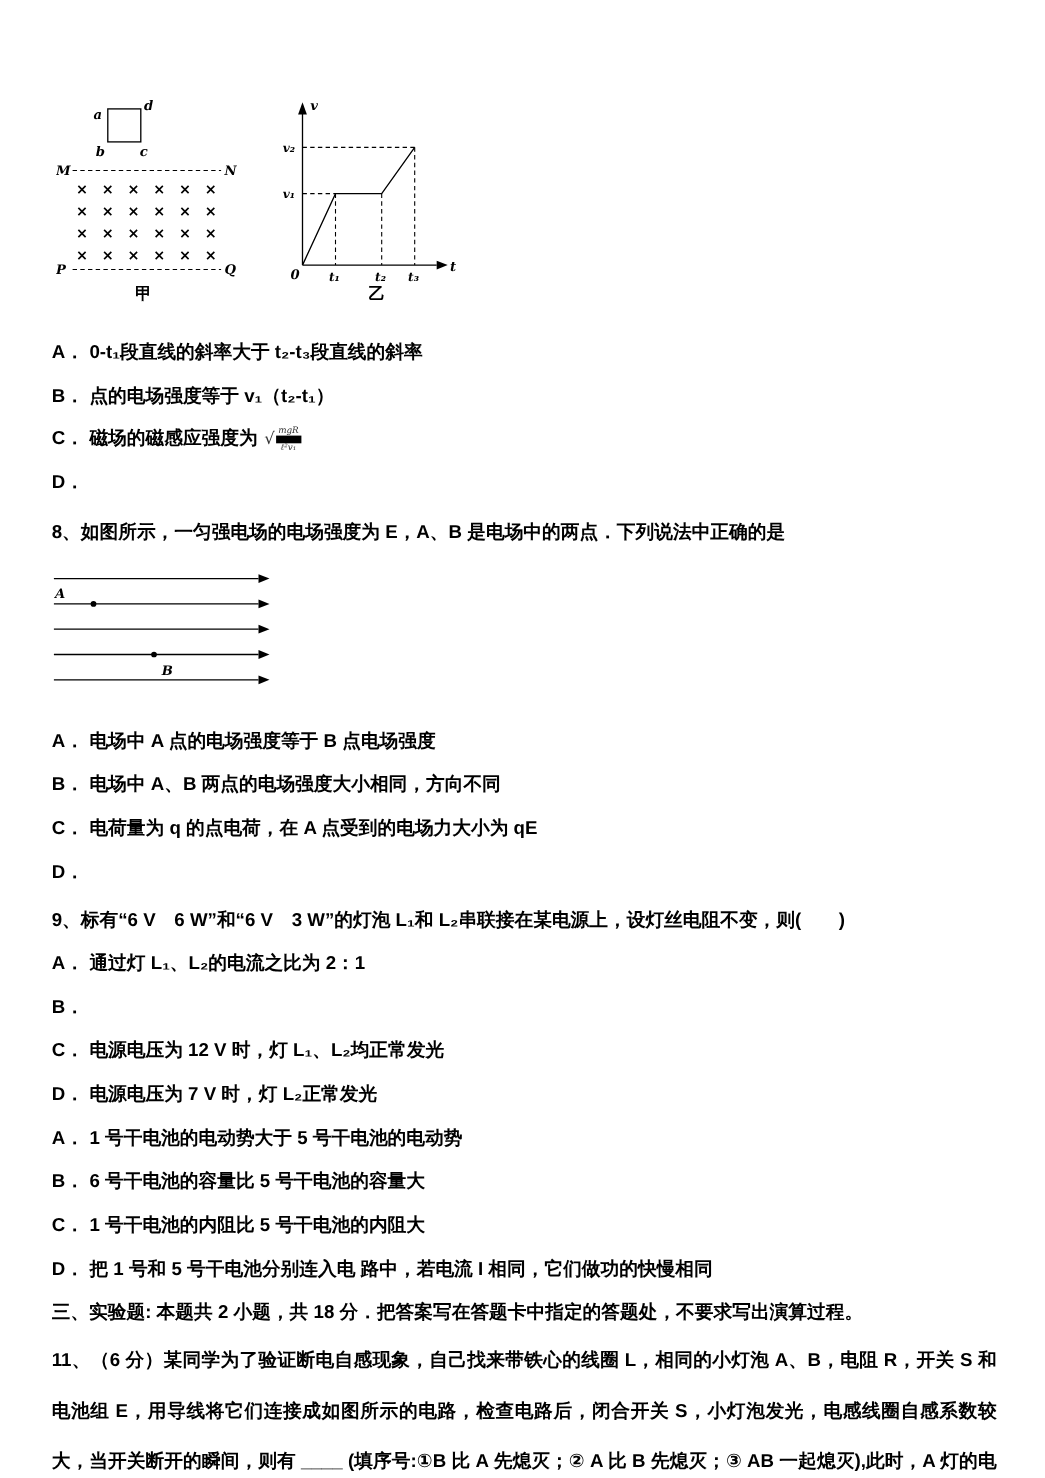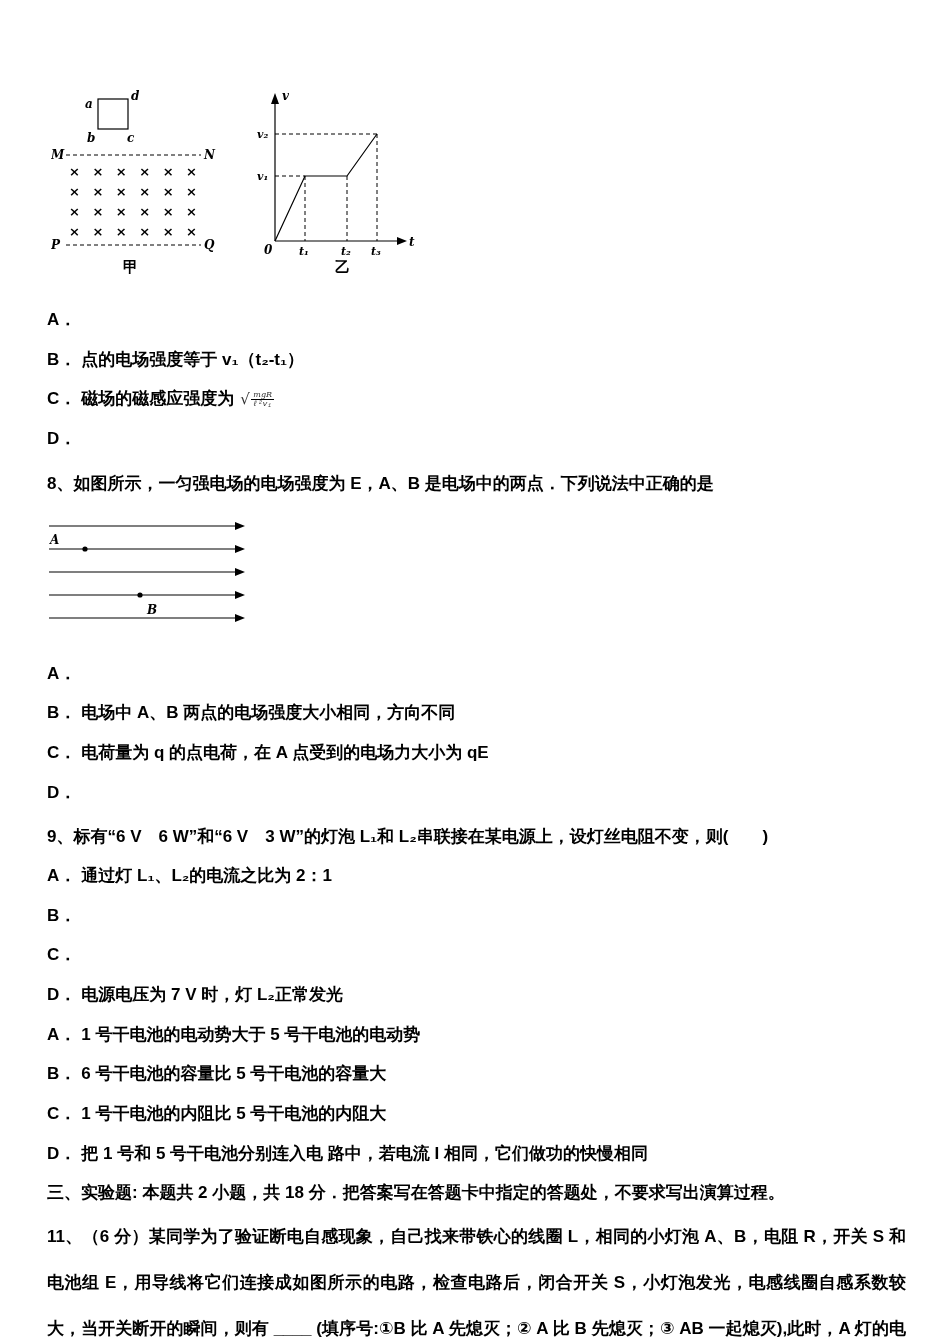--- a/index.html
+++ b/index.html
@@ -34,22 +34,22 @@
   .stem { margin:20px 0 14px 0; }
 
   .formula {
     display:inline-flex; align-items:center;
     font-size:8px; line-height:1.05;
     vertical-align:middle; margin-left:6px; color:#333;
     font-family:"DejaVu Serif",serif; font-style:italic; font-weight:400;
   }
   .formula .sqrt-sign { font-size:15px; margin-right:1px; }
   .frac { display:inline-flex; flex-direction:column; text-align:center; }
-  .frac .num { border-bottom:1px solid #000000; padding:0 2px;text-align:right; }
-  .frac .den { padding:0 2px;font-family:Liberation Mono, monospace; }
+  .frac .num { border-bottom:7px solid #000000; padding:0 2px;text-align:right; }
+  .frac .den { padding:0 2px; }
 
   .fig8 { margin:6px 0 20px 0; }
 
   .section-header { margin:10px 0 8px 0; }
   .q11 { text-align:justify; line-height:2.7; margin-top:2px; }
 </style>
 </head>
 <body>
 
 <div class="page">
@@ -109,20 +109,21 @@
         <text x="84" y="169" class="tick">t₂</text>
         <text x="114" y="169" class="tick">t₃</text>
       </g>
       <text x="78" y="186" class="caption">乙</text>
     </svg>
   </div>
 
   
   <div class="option">
     <span class="opt-label">A．</span>
+    <span class="opt-text">0-t₁段直线的斜率大于 t₂-t₃段直线的斜率</span>
   </div>
   <div class="option">
     <span class="opt-label">B．</span>
     <span class="opt-text">点的电场强度等于 v₁（t₂-t₁）</span>
   </div>
   <div class="option">
     <span class="opt-label">C．</span>
     <span class="opt-text">磁场的磁感应强度为</span>
     <span class="formula">
       <span class="sqrt-sign">√</span>
@@ -153,20 +154,21 @@
         <polygon points="198,102 188,98 188,106" class="fillb"></polygon>
     </g>
     <text x="3" y="28">A</text>
     <circle cx="38" cy="33" r="2.6" class="fillb"></circle>
     <circle cx="93" cy="79" r="2.6" class="fillb"></circle>
     <text x="100" y="98">B</text>
   </svg>
 
   <div class="option">
     <span class="opt-label">A．</span>
+    <span class="opt-text">电场中 A 点的电场强度等于 B 点电场强度</span>
   </div>
   <div class="option">
     <span class="opt-label">B．</span>
     <span class="opt-text">电场中 A、B 两点的电场强度大小相同，方向不同</span>
   </div>
   <div class="option">
     <span class="opt-label">C．</span>
     <span class="opt-text">电荷量为 q 的点电荷，在 A 点受到的电场力大小为 qE</span>
   </div>
   <div class="option">
@@ -177,20 +179,21 @@
   <div class="stem">9、标有“6 V　6 W”和“6 V　3 W”的灯泡 L₁和 L₂串联接在某电源上，设灯丝电阻不变，则(　　)</div>
   <div class="option">
     <span class="opt-label">A．</span>
     <span class="opt-text">通过灯 L₁、L₂的电流之比为 2：1</span>
   </div>
   <div class="option">
     <span class="opt-label">B．</span>
   </div>
   <div class="option">
     <span class="opt-label">C．</span>
+    <span class="opt-text">电源电压为 12 V 时，灯 L₁、L₂均正常发光</span>
   </div>
   <div class="option">
     <span class="opt-label">D．</span>
     <span class="opt-text">电源电压为 7 V 时，灯 L₂正常发光</span>
   </div>
 
   
   <div class="option">
     <span class="opt-label">A．</span>
     <span class="opt-text">1 号干电池的电动势大于 5 号干电池的电动势</span>

